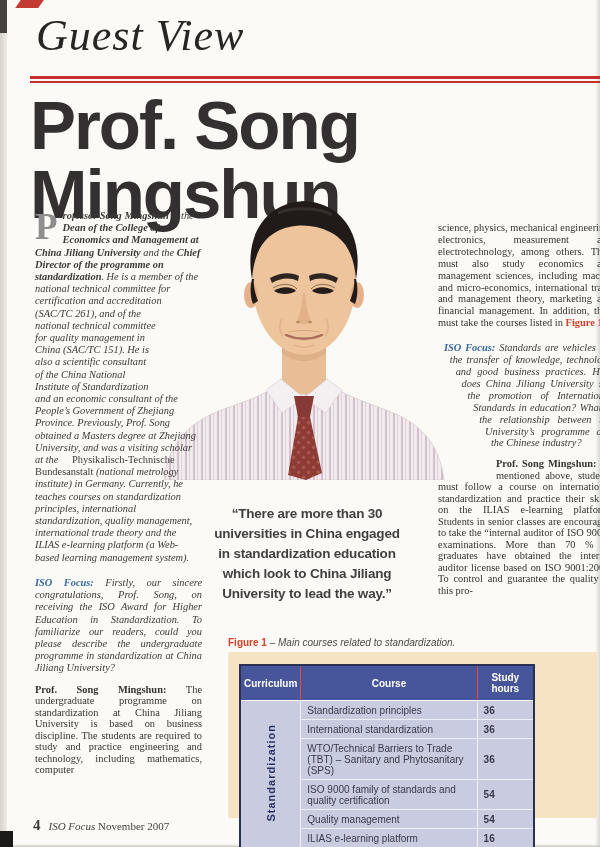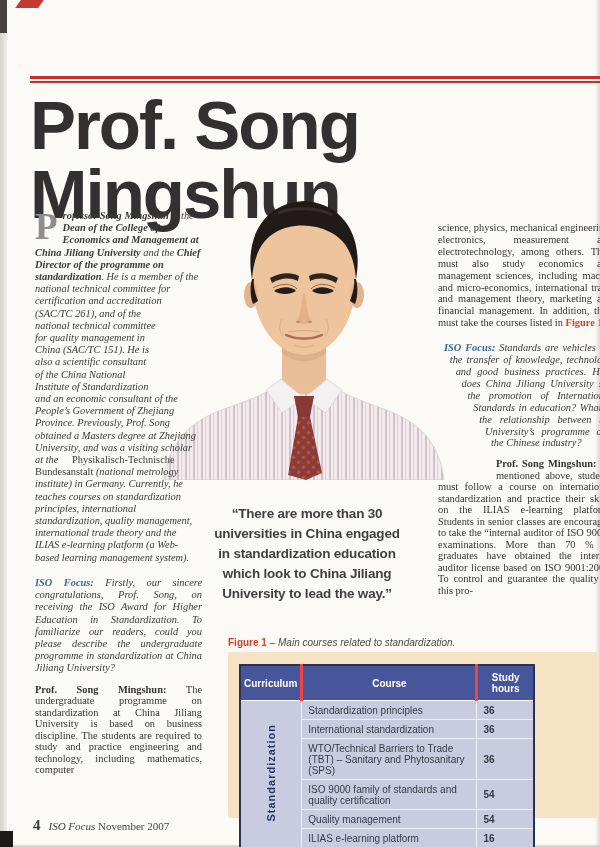--- a/index.html
+++ b/index.html
@@ -52,21 +52,21 @@
   
   .figcaption{position:absolute;left:228px;top:637px;font-family:"Liberation Sans",sans-serif;
               font-size:10px;}
   .figcaption .capt{font-style:italic;color:#4c4a48;}
   .panel{position:absolute;left:228px;top:652px;width:369px;height:166px;background:#f5e3c4;
          border-radius:2px;}
   table.courses{position:absolute;left:11px;top:12px;border-collapse:collapse;width:296px;
                 background:#c9cce0;border:2px solid #2a3157;
                 font-family:"Liberation Sans",sans-serif;}
   table.courses th{background:#47569b;color:#ffffff;font-weight:bold;font-size:10px;
-                   padding:6px 3px;border-left:3px solid #ef4444;border-bottom:1.5px solid #fff;}
+                   padding:6px 3px;border-left:1px solid #ef4444;border-bottom:1.5px solid #fff;}
   table.courses th:first-child{border-left:none;}
   table.courses td{font-size:10px;color:#383846;padding:3.5px 6px;border-left:1px solid #f2f3f9;
                    border-top:1px solid #eef0f7;}
   table.courses tr:first-child td{border-top:none;}
   td.group{width:44px;text-align:center;vertical-align:middle;border-left:none;padding:0;}
   .vert{writing-mode:vertical-rl;transform:rotate(180deg);font-weight:bold;font-size:11px;
         letter-spacing:1px;color:#273264;}
   td.course{width:218px;}
   td.hours{width:56px;text-align:left;font-weight:bold;font-size:10.5px;color:#273264;}
   
@@ -79,20 +79,21 @@
 
 <div class="page">
 
   <div class="scan-left"></div>
   <div class="scan-left-top"></div>
   <div class="scan-right"></div>
   <div class="scan-bottom"></div>
   <div class="corner-red"></div>
   <div class="scan-left-bottom"></div>
 
+  <div class="kicker">Guest View</div>
   <div class="rule"></div>
   <h1 class="title">Prof. Song Mingshun</h1>
 
   <div style="position:absolute;left:160px;top:183px;width:288px;height:297px;">
     <svg width="288" height="297" viewBox="0 0 288 297">
       <defs>
         <pattern id="shirt" width="8" height="8" patternUnits="userSpaceOnUse">
           <rect width="8" height="8" fill="#f1ebec"></rect>
           <rect x="1" width="2" height="8" fill="#d3bfce"></rect>
           <rect x="5" width="1" height="8" fill="#e0d2dc"></rect>

